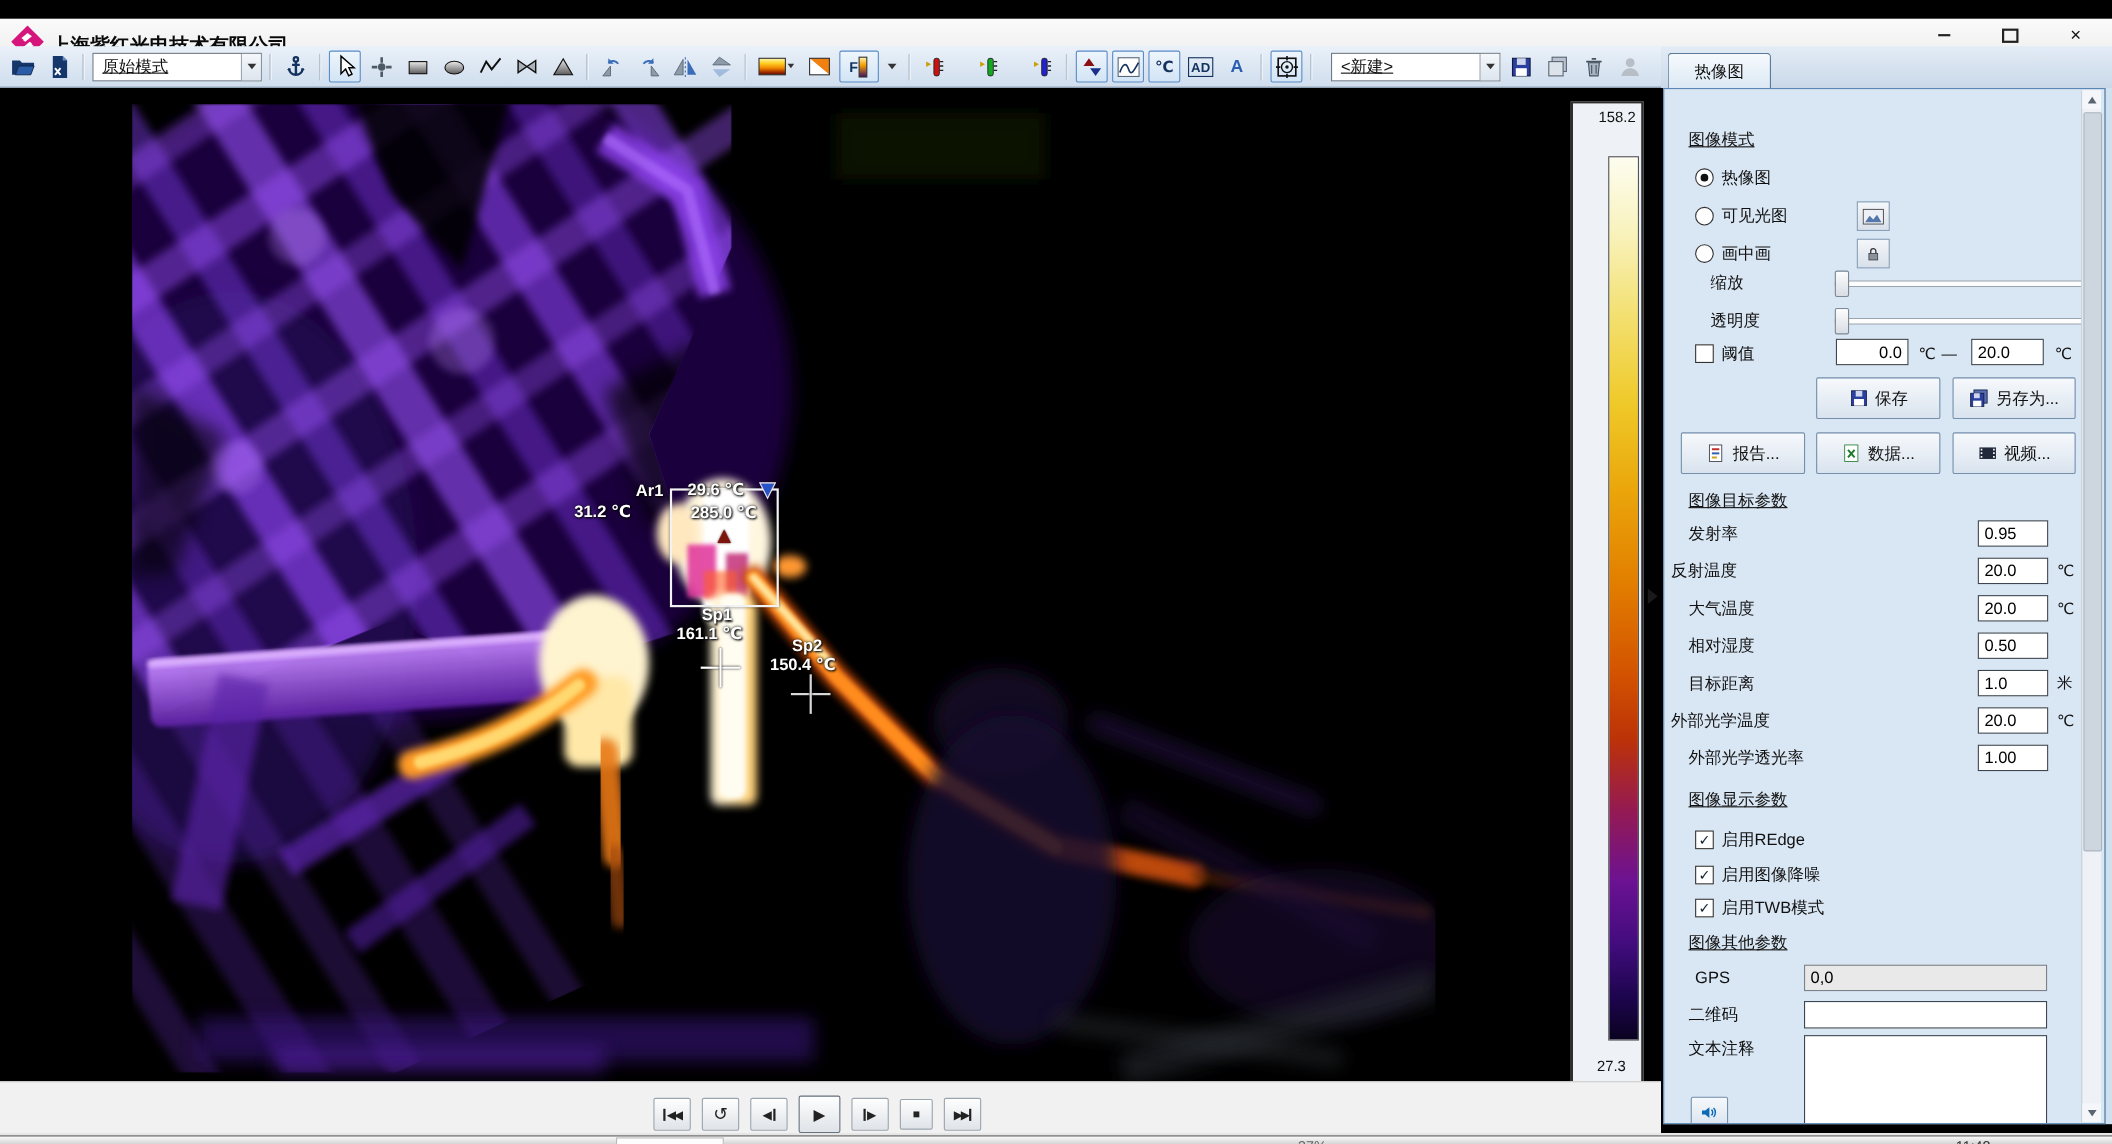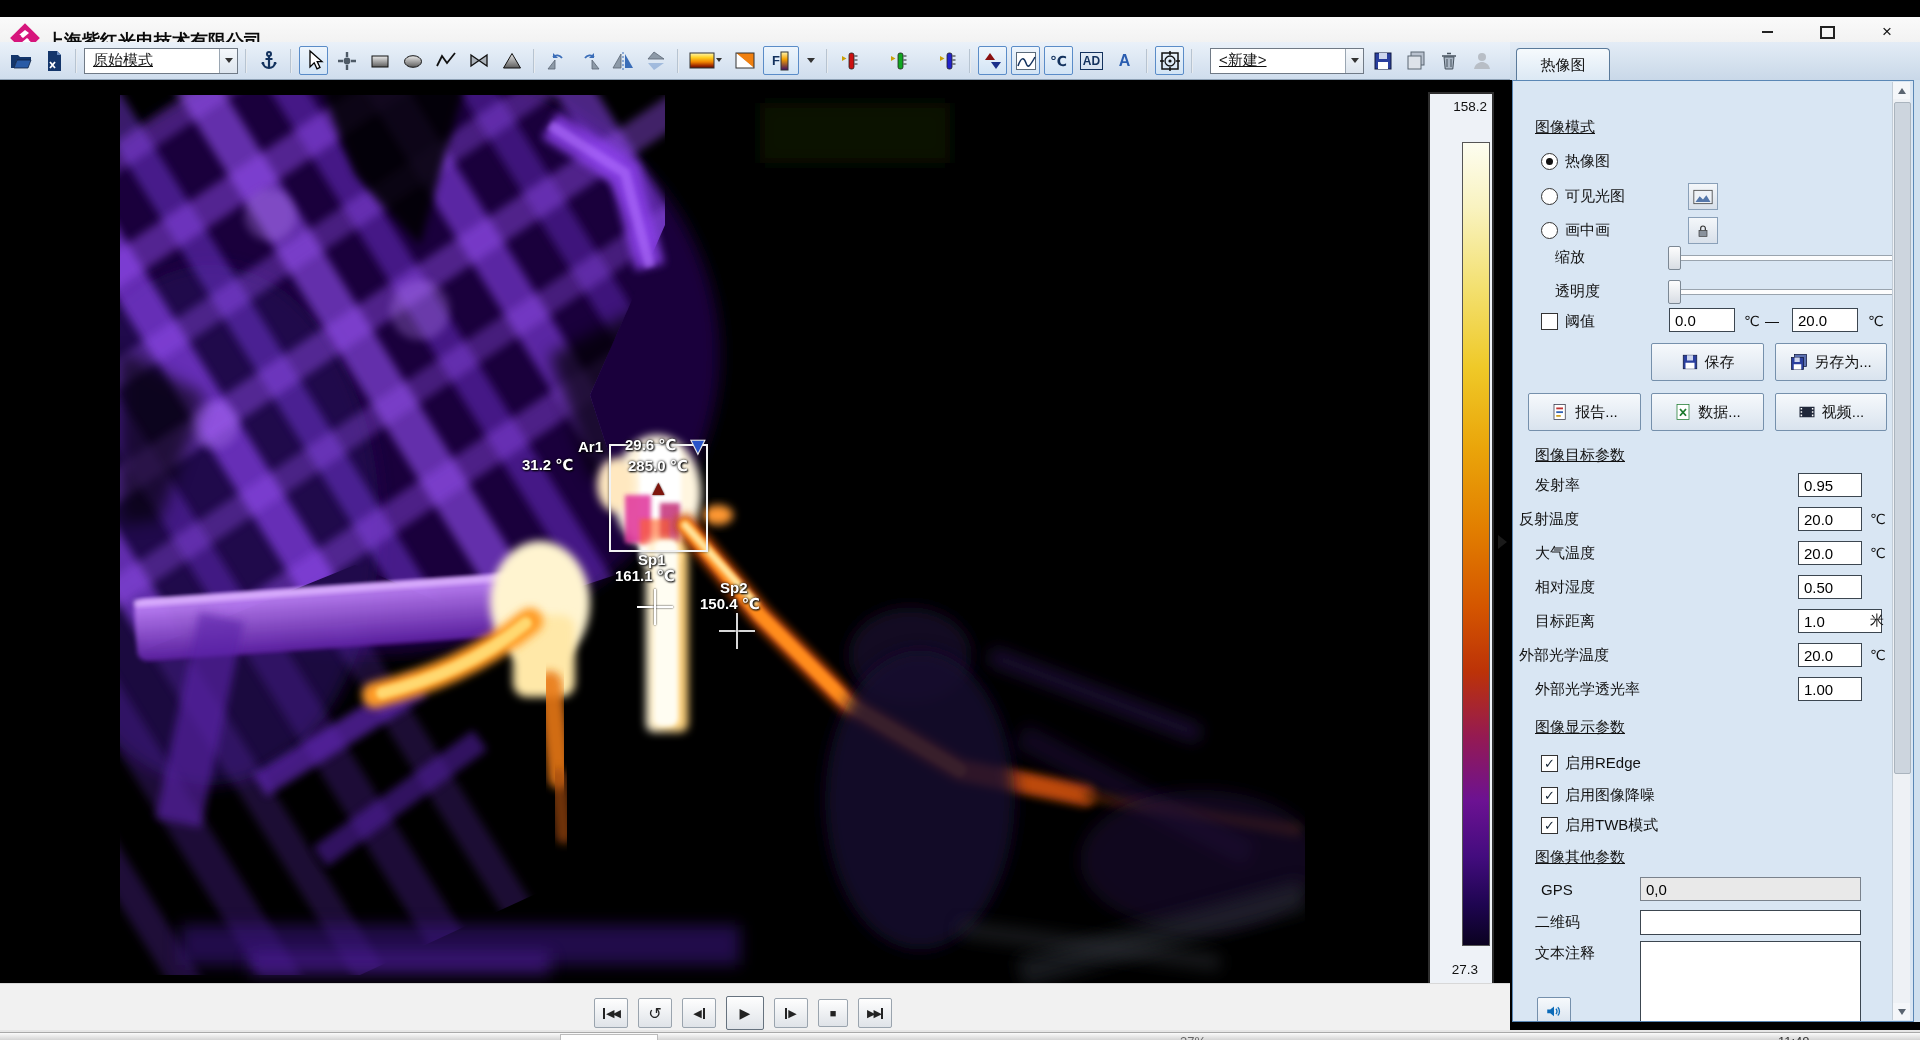--- a/index.html
+++ b/index.html
@@ -565,21 +565,21 @@
     <span class="plabel" style="margin-left:42px">透明度</span>
     <div class="slider">
         <div class="strack"></div>
         <div class="sthumb"></div>
       </div>
   </div>
 
   <div class="prow" style="top:226px">
     <span class="chk"></span>
     <span class="plabel">阈值</span>
-    <input class="pinput" style="left: 156px; width: 66px; top: 1px;" value="0.0">
+    <input class="pinput" style="left: 156px; width: 66px; top: 1px; text-align: right;" value="0.0">
     <span class="unit" style="position:absolute;left:231px">℃</span>
     <span class="unit" style="position:absolute;left:252px">—</span>
     <input class="pinput" style="left: 279px; width: 66px; top: 1px;" value="20.0">
     <span class="unit" style="position:absolute;left:355px">℃</span>
   </div>
 
   <button class="pbtn" style="left:138px;top:262px;width:113px">
     <svg width="18" height="18" viewBox="0 0 24 24">
       <rect x="3" y="3" width="18" height="18" fill="#2a3f9e" stroke="#101a40"></rect>
         <rect x="8" y="3" width="8" height="7" fill="#cdd6ee"></rect>
@@ -638,21 +638,21 @@
     <span class="plabel" style="margin-left:22px">大气温度</span>
     <input class="pinput" style="left: 285px; width: 64px;" value="20.0">
     <span class="unit" style="position:absolute;left:357px">℃</span>
   </div>
   <div class="prow" style="top:492px">
     <span class="plabel" style="margin-left:22px">相对湿度</span>
     <input class="pinput" style="left: 285px; width: 64px;" value="0.50">
   </div>
   <div class="prow" style="top:526px">
     <span class="plabel" style="margin-left:22px">目标距离</span>
-    <input class="pinput" style="left: 285px; width: 84px;" value="1.0">
+    <input class="pinput" style="left: 285px; width: 64px;" value="1.0">
     <span class="unit" style="position:absolute;left:357px">米</span>
   </div>
   <div class="prow" style="top:560px">
     <span class="plabel" style="margin-left:6px">外部光学温度</span>
     <input class="pinput" style="left: 285px; width: 64px;" value="20.0">
     <span class="unit" style="position:absolute;left:357px">℃</span>
   </div>
   <div class="prow" style="top:594px">
     <span class="plabel" style="margin-left:22px">外部光学透光率</span>
     <input class="pinput" style="left: 285px; width: 64px;" value="1.00">

